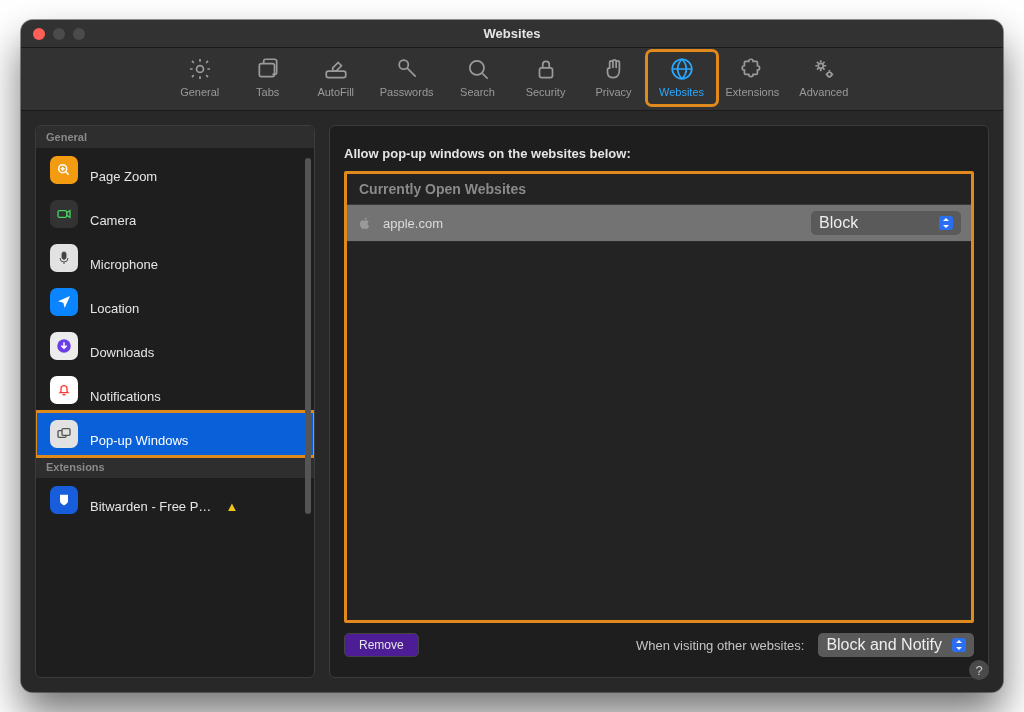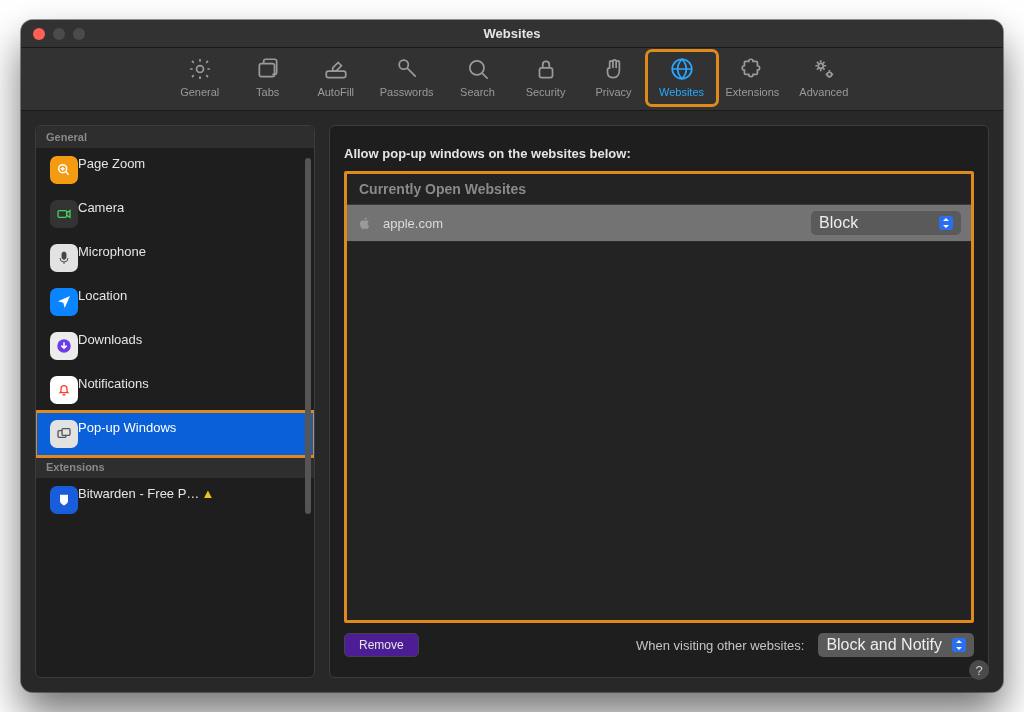--- a/index.html
+++ b/index.html
@@ -93,21 +93,22 @@
   }
   .sb-scroll {
     position: relative;
     overflow: hidden;
     flex: 1;
     display: flex;
     flex-direction: column;
   }
   .sb-item {
     display: flex;
-    align-items: flex-start;
+    align-items: flex-end;
+    gap: 12px;
     padding: 8px 14px;
     color: #e5e5e5;
     cursor: pointer;
     position: relative;
   }
   .sb-item.selected {
     background: #0a60d8;
     color: #fff;
   }
   .sb-icon {

